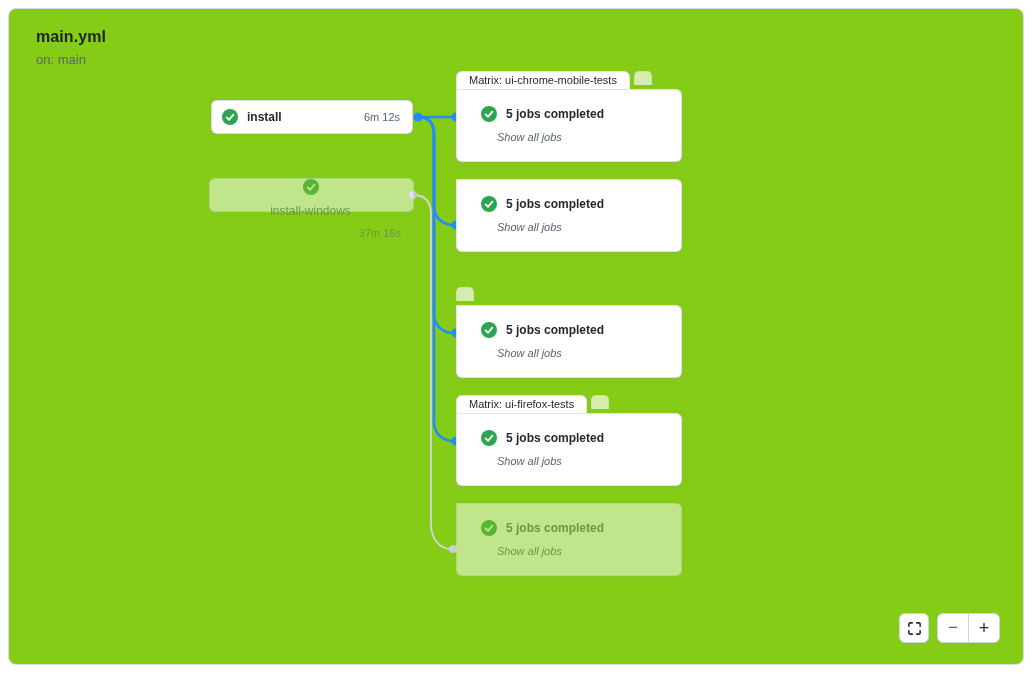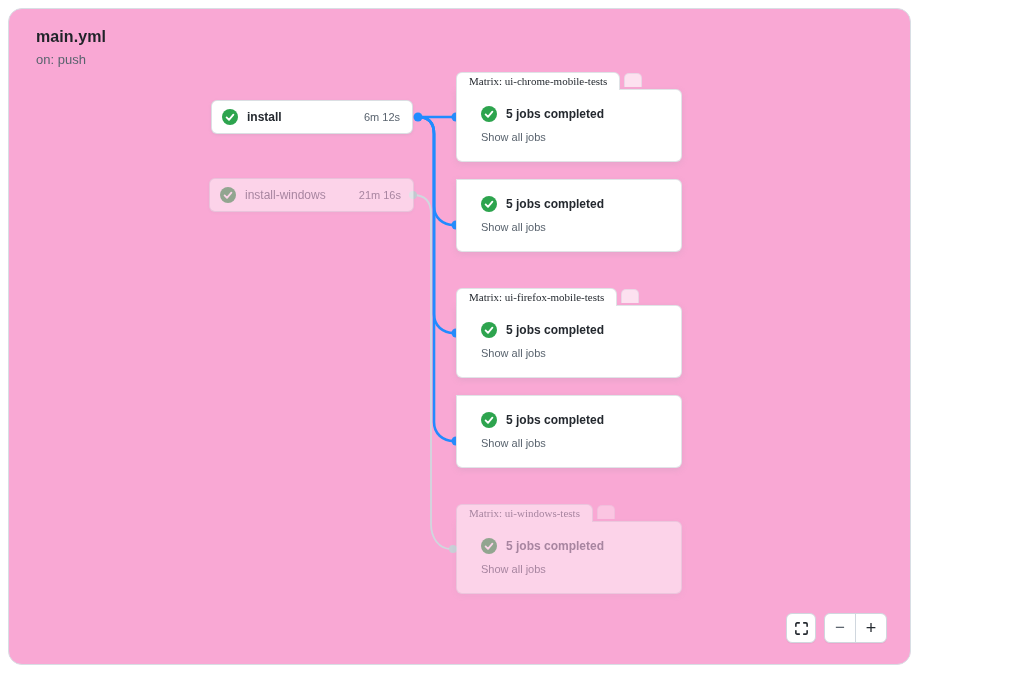--- a/index.html
+++ b/index.html
@@ -1,58 +1,58 @@
 <!DOCTYPE html>
 <html><head>
 <meta charset="utf-8">
 <style>
   * { margin:0; padding:0; box-sizing:border-box; }
   html,body { width:1033px; height:674px; background:#ffffff;
               font-family:"Liberation Sans","DejaVu Sans",sans-serif; }
   .screen { position:relative; width:1033px; height:674px; }
 
-  .panel { position:absolute; left:8px; top:8px; width:903px; height:657px;
-           background:#f9a8d4; border:1px solid #d8dee4; border-radius:14px;
+  .panel { position:absolute; left:8px; top:8px; width:1016px; height:657px;
+           background:#84cc16; border:1px solid #d8dee4; border-radius:8px;
            overflow:hidden; }
 
   .wf-header { position:absolute; left:27px; top:19px; }
   .wf-title { font-size:16px; font-weight:700; color:#1f2328; letter-spacing:.1px; }
   .wf-trigger { margin-top:6px; font-size:13px; color:#59636e; }
 
   svg.edges { position:absolute; left:0; top:0; width:1016px; height:657px;
               pointer-events:none; }
 
   
   .job-node { position:absolute; height:34px; display:flex; align-items:center;
               gap:9px; padding:0 12px 0 10px; background:#ffffff;
               border:1px solid rgba(175,184,193,.45); border-radius:6px;
               box-shadow:0 1px 3px rgba(140,149,159,.18); cursor:pointer; }
   .job-label { font-size:12px; font-weight:700; color:#24292f; }
   .job-time { margin-left:auto; font-size:11px; color:#59636e; }
 
   
   .matrix-node { position:absolute; width:226px; }
-  .tab-row { display:flex; align-items:center; gap:4px; height:18px;font-family:Liberation Serif, serif; }
+  .tab-row { display:flex; align-items:flex-start; gap:4px; height:18px; }
   .matrix-tab { display:inline-flex; align-items:center; height:18px;
                 padding:0 12px 1px 12px; background:#ffffff;
                 border:1px solid rgba(175,184,193,.4); border-bottom:none;
                 border-radius:6px 6px 0 0; position:relative; z-index:2;
                 margin-bottom:-1px; }
   .matrix-tab span { font-size:11px; color:#24292f; white-space:nowrap; }
   .ghost-tab { width:18px; height:14px; background:rgba(255,255,255,.65);
                border:1px solid rgba(175,184,193,.25); border-bottom:none;
                border-radius:5px 5px 0 0; }
   .matrix-card { position:relative; width:226px; height:73px; background:#ffffff;
                  border:1px solid rgba(175,184,193,.38); border-radius:0 6px 6px 6px;
                  box-shadow:0 2px 6px rgba(140,149,159,.18);
                  padding:16px 24px 0 24px; cursor:pointer; }
   .status-row { display:flex; align-items:center; gap:9px; }
   .status-row .summary { font-size:12px; font-weight:700; color:#24292f; }
-  .show-link { display:inline-block; margin:9px 0 0 0; font-size:11px;
-               color:#59636e; text-decoration:none; cursor:pointer; }
+  .show-link { display:inline-block; margin:9px 0 0 16px; font-size:11px;
+               color:#59636e; text-decoration:none; cursor:pointer;font-style:italic; }
 
   .check-icon { width:16px; height:16px; flex:0 0 16px; display:block; }
 
   .faded { opacity:.5; }
 
   
   .controls { position:absolute; right:23px; bottom:21px; display:flex; gap:8px; }
   .ctl-btn { width:30px; height:30px; background:#ffffff;
              border:1px solid #d0d7de; border-radius:6px; display:flex;
              align-items:center; justify-content:center; cursor:pointer;
@@ -86,39 +86,39 @@
       <circle cx="447" cy="108" r="4.5" fill="#218bff"></circle>
       <circle cx="447" cy="216" r="4.5" fill="#218bff"></circle>
       <circle cx="447" cy="324" r="4.5" fill="#218bff"></circle>
       <circle cx="447" cy="432" r="4.5" fill="#218bff"></circle>
       <circle cx="404" cy="186" r="4" fill="#c3cad1"></circle>
       <circle cx="444" cy="540" r="4" fill="#c9d0d7"></circle>
     </svg>
 
     <div class="wf-header">
       <div class="wf-title">main.yml</div>
-      <div class="wf-trigger">on: push</div>
+      <div class="wf-trigger">on: main</div>
     </div>
 
     <div class="job-node" style="left:202px; top:91px; width:202px;">
       <svg class="check-icon" viewBox="0 0 16 16">
         <circle cx="8" cy="8" r="8" fill="#2da44e"></circle>
         <path d="M4.6 8.4 L7 10.8 L11.4 5.7" stroke="#ffffff" stroke-width="1.8" fill="none" stroke-linecap="round" stroke-linejoin="round"></path>
       </svg>
       <span class="job-label">install</span>
       <span class="job-time">6m 12s</span>
     </div>
 
-    <div class="job-node faded" style="left:200px; top:169px; width:205px;">
+    <div class="job-node faded" style="left:200px; top:169px; width:205px;flex-direction:column;">
       <svg class="check-icon" viewBox="0 0 16 16">
         <circle cx="8" cy="8" r="8" fill="#2da44e"></circle>
         <path d="M4.6 8.4 L7 10.8 L11.4 5.7" stroke="#ffffff" stroke-width="1.8" fill="none" stroke-linecap="round" stroke-linejoin="round"></path>
       </svg>
       <span class="job-label" style="font-weight:400; color:#59636e;">install-windows</span>
-      <span class="job-time">21m 16s</span>
+      <span class="job-time">37m 16s</span>
     </div>
 
     <div class="matrix-node" style="left:447px; top:62px;">
       <div class="tab-row">
         <div class="matrix-tab">
           <span>Matrix: ui-chrome-mobile-tests</span>
         </div>
         <div class="ghost-tab"></div>
       </div>
       <div class="matrix-card">
@@ -141,57 +141,54 @@
             <path d="M4.6 8.4 L7 10.8 L11.4 5.7" stroke="#ffffff" stroke-width="1.8" fill="none" stroke-linecap="round" stroke-linejoin="round"></path>
           </svg>
           <span class="summary">5 jobs completed</span>
         </div>
         <a class="show-link">Show all jobs</a>
       </div>
     </div>
 
     <div class="matrix-node" style="left:447px; top:278px;">
       <div class="tab-row">
-        <div class="matrix-tab">
-          <span>Matrix: ui-firefox-mobile-tests</span>
-        </div>
         <div class="ghost-tab"></div>
       </div>
       <div class="matrix-card">
         <div class="status-row">
           <svg class="check-icon" viewBox="0 0 16 16">
             <circle cx="8" cy="8" r="8" fill="#2da44e"></circle>
             <path d="M4.6 8.4 L7 10.8 L11.4 5.7" stroke="#ffffff" stroke-width="1.8" fill="none" stroke-linecap="round" stroke-linejoin="round"></path>
           </svg>
           <span class="summary">5 jobs completed</span>
         </div>
         <a class="show-link">Show all jobs</a>
       </div>
     </div>
 
     <div class="matrix-node" style="left:447px; top:386px;">
-      <div class="matrix-card">
-        <div class="status-row">
-          <svg class="check-icon" viewBox="0 0 16 16">
-            <circle cx="8" cy="8" r="8" fill="#2da44e"></circle>
-            <path d="M4.6 8.4 L7 10.8 L11.4 5.7" stroke="#ffffff" stroke-width="1.8" fill="none" stroke-linecap="round" stroke-linejoin="round"></path>
-          </svg>
-          <span class="summary">5 jobs completed</span>
-        </div>
-        <a class="show-link">Show all jobs</a>
-      </div>
-    </div>
-
-    <div class="matrix-node faded" style="left:447px; top:494px;">
       <div class="tab-row">
         <div class="matrix-tab">
-          <span style="color:#59636e;">Matrix: ui-windows-tests</span>
+          <span>Matrix: ui-firefox-tests</span>
         </div>
         <div class="ghost-tab"></div>
       </div>
+      <div class="matrix-card">
+        <div class="status-row">
+          <svg class="check-icon" viewBox="0 0 16 16">
+            <circle cx="8" cy="8" r="8" fill="#2da44e"></circle>
+            <path d="M4.6 8.4 L7 10.8 L11.4 5.7" stroke="#ffffff" stroke-width="1.8" fill="none" stroke-linecap="round" stroke-linejoin="round"></path>
+          </svg>
+          <span class="summary">5 jobs completed</span>
+        </div>
+        <a class="show-link">Show all jobs</a>
+      </div>
+    </div>
+
+    <div class="matrix-node faded" style="left:447px; top:494px;">
       <div class="matrix-card">
         <div class="status-row">
           <svg class="check-icon" viewBox="0 0 16 16">
             <circle cx="8" cy="8" r="8" fill="#2da44e"></circle>
             <path d="M4.6 8.4 L7 10.8 L11.4 5.7" stroke="#ffffff" stroke-width="1.8" fill="none" stroke-linecap="round" stroke-linejoin="round"></path>
           </svg>
           <span class="summary" style="color:#59636e;">5 jobs completed</span>
         </div>
         <a class="show-link">Show all jobs</a>
       </div>

